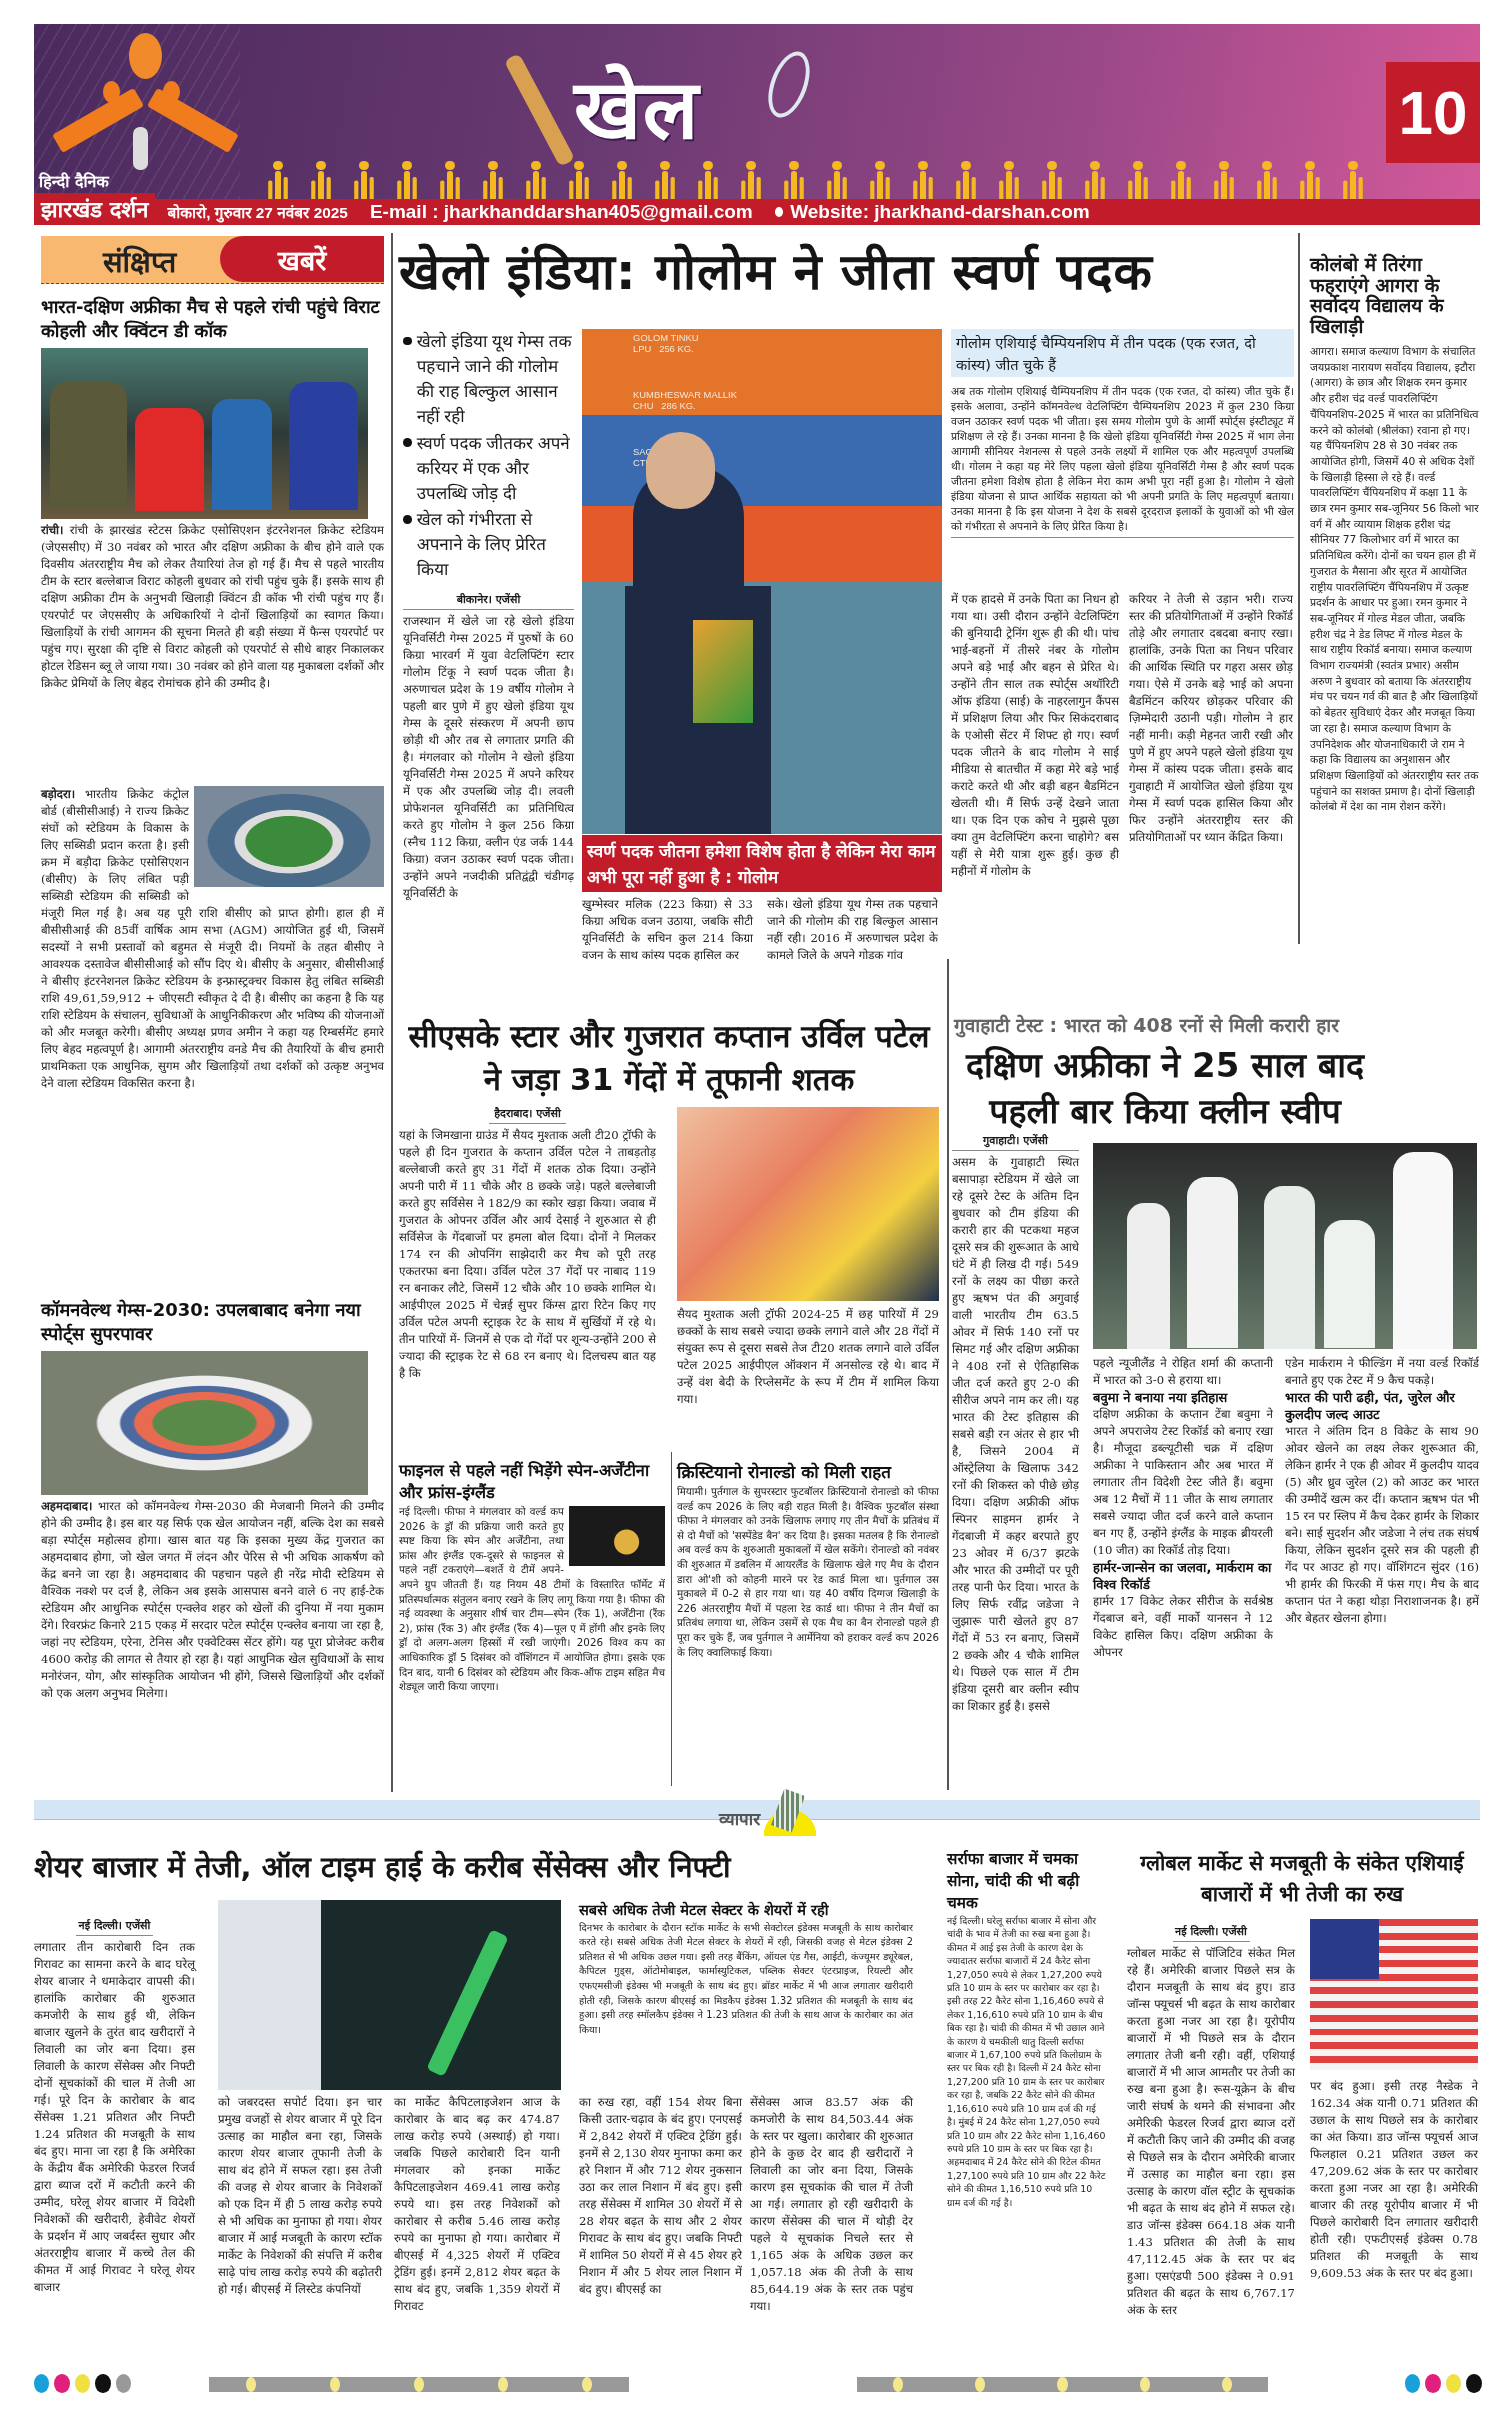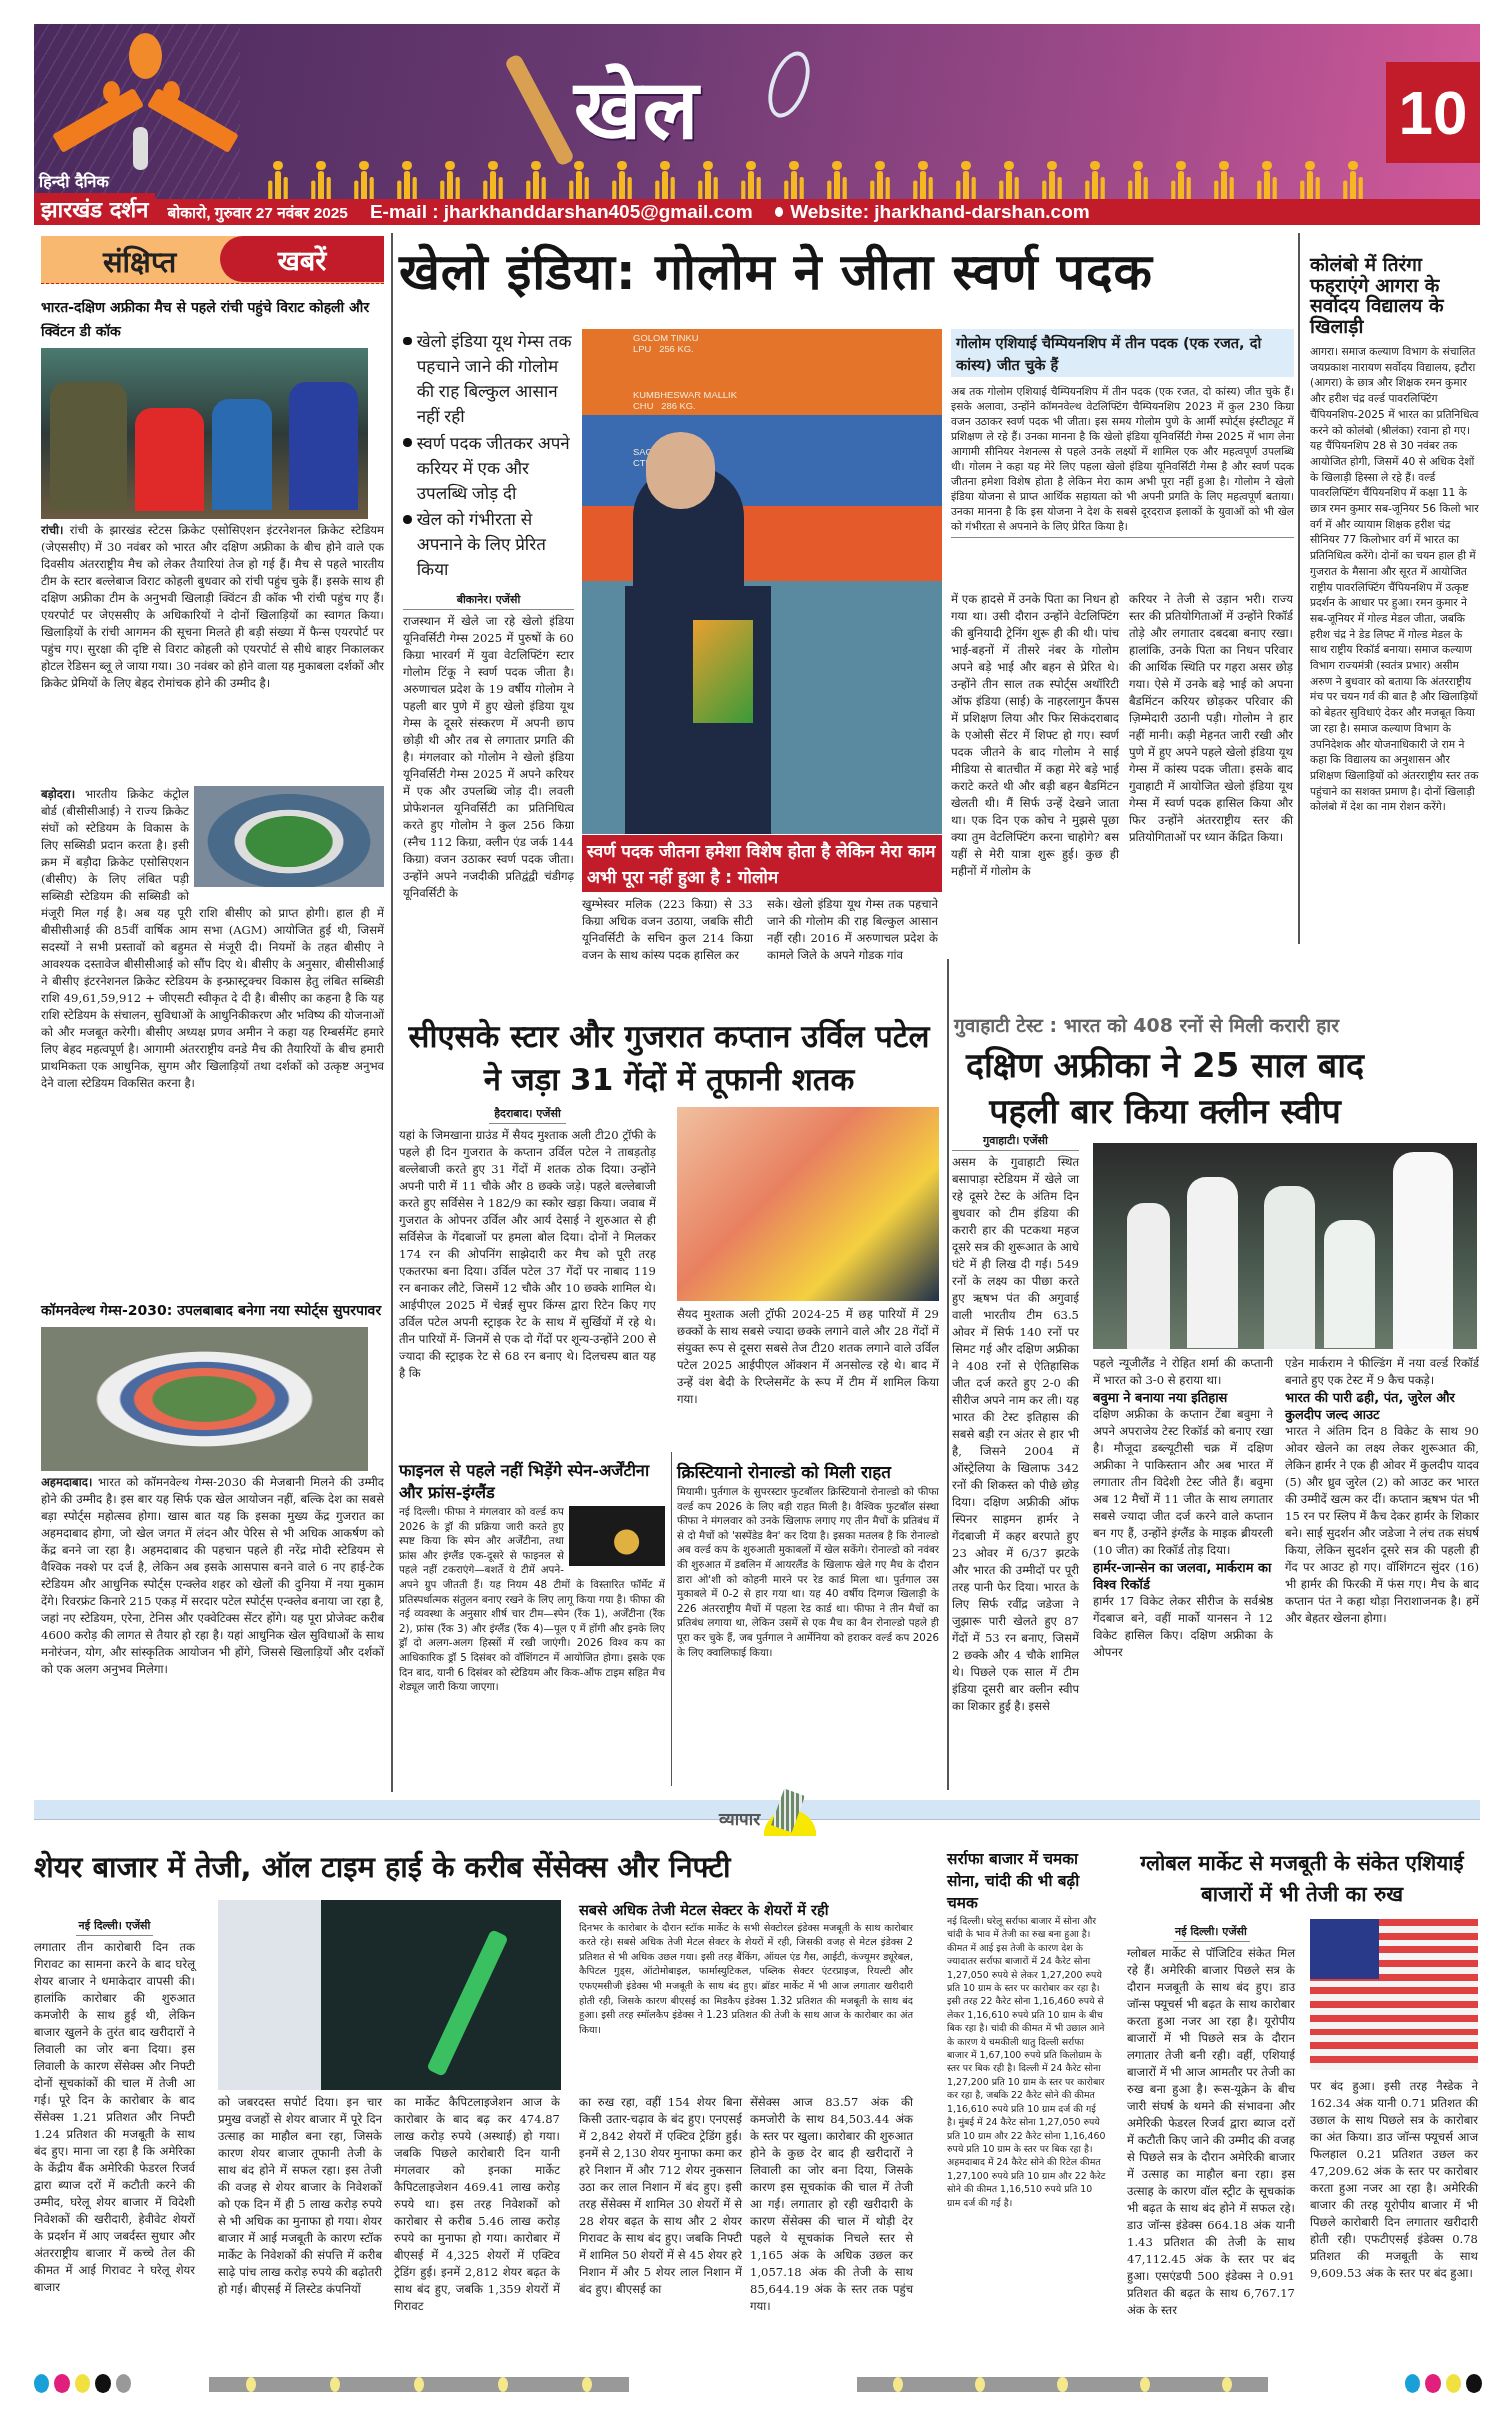--- a/index.html
+++ b/index.html
@@ -28,35 +28,35 @@
   .infobar .dot { width: 8.6px; height: 10.3px; border-radius: 50%; background: #fff; margin-left: 22px; margin-right: 6.9px; }
   .infobar .web { font-size: 19px; font-weight: bold; }
 
   
   .vrule { position: absolute; width: 1.7px; background: #555; }
 
   
   .brief-banner { left: 41px; top: 236px; width: 343px; height: 48px; background: #f8b870; border-bottom: 1.7px dashed #c21c2a; }
   .brief-banner .t1 { position: absolute; left: 62px; top: 5.1px; font-size: 29px; font-weight: bold; color: #222; }
   .brief-banner .t2 { position: absolute; right: 0; top: 0; width: 164px; height: 46px; background: #c21c2a; border-radius: 26px 0 0 26px; color: #fff; font-size: 27px; font-weight: bold; display: flex; align-items: center; justify-content: center; }
-  .h-left { font-weight: bold; font-size: 14px; line-height: 24px; color: #111; }
+  .h-left { font-weight: bold; font-size: 18px; line-height: 24px; color: #111; }
   .body-text { font-family: "DejaVu Serif", serif; font-size: 11.6px; line-height: 17px; color: #222; text-align: justify; }
   .body-text b { font-family: "DejaVu Sans", sans-serif; }
   .photo { background: #777; overflow: hidden; }
 
   
   .main-headline { left: 399px; top: 240px; width: 891px; font-size: 50px; font-weight: bold; color: #151515; letter-spacing: 0.9px; line-height: 65px; }
   .bullets { left: 403px; top: 329px; width: 171px; }
   .bullets li { list-style: none; font-family: "Liberation Sans Narrow", "Liberation Sans", sans-serif; font-size: 17px; line-height: 25px; margin-bottom: 1.7px; padding-left: 13.7px; position: relative; }
   .bullets li::before { content: ""; position: absolute; left: 0; top: 7.7px; width: 8.6px; height: 8.6px; border-radius: 50%; background: #111; }
   .dateline { font-weight: bold; font-size: 11px; text-align: center; border-bottom: 0.9px solid #888; padding-bottom: 2.6px; margin-bottom: 3.4px; }
   .pullquote { left: 582px; top: 835px; width: 360px; height: 57px; background: #c21c2a; color: #fff; font-weight: bold; font-size: 17px; line-height: 26px; padding: 2.6px 5.1px; }
   .scoreboard { position: absolute; left: 47px; top: 0; width: 137px; height: 171px; }
   .sb-row { height: 57px; color: #f4e8d8; font-size: 9.4px; padding: 3.4px 5.1px; font-family: "Liberation Sans", sans-serif; }
-  .subhead-box { left: 951px; top: 329px; width: 343px; height: 48px; background: #dcecf8; font-weight: bold; font-size: 14.6px; line-height: 22px; padding: 3.4px 5.1px; }
+  .subhead-box { left: 951px; top: 329px; width: 343px; height: 48px; background: #dcecf8; font-weight: normal; font-size: 14.6px; line-height: 22px; padding: 3.4px 5.1px; }
 
   
   .side-h { left: 1310px; top: 254px; width: 171px; font-weight: bold; font-size: 19px; line-height: 20.6px; }
   .side-body { left: 1310px; top: 344px; width: 171px; font-family: "DejaVu Sans", sans-serif; font-size: 10.7px; line-height: 15.7px; color: #222; }
 
   
   .h-big { font-weight: bold; color: #151515; text-align: center; }
   .kicker { color: #666; font-weight: bold; font-size: 19px; }
   .biz-banner { left: 34px; top: 1800px; width: 1446px; height: 20px; background: #d4e6f6; border-bottom: 1.7px solid #b0c0d0; }
   .biz-banner .lbl { position: absolute; left: 685px; top: 6.9px; color: #555; font-weight: bold; font-size: 17px; }

